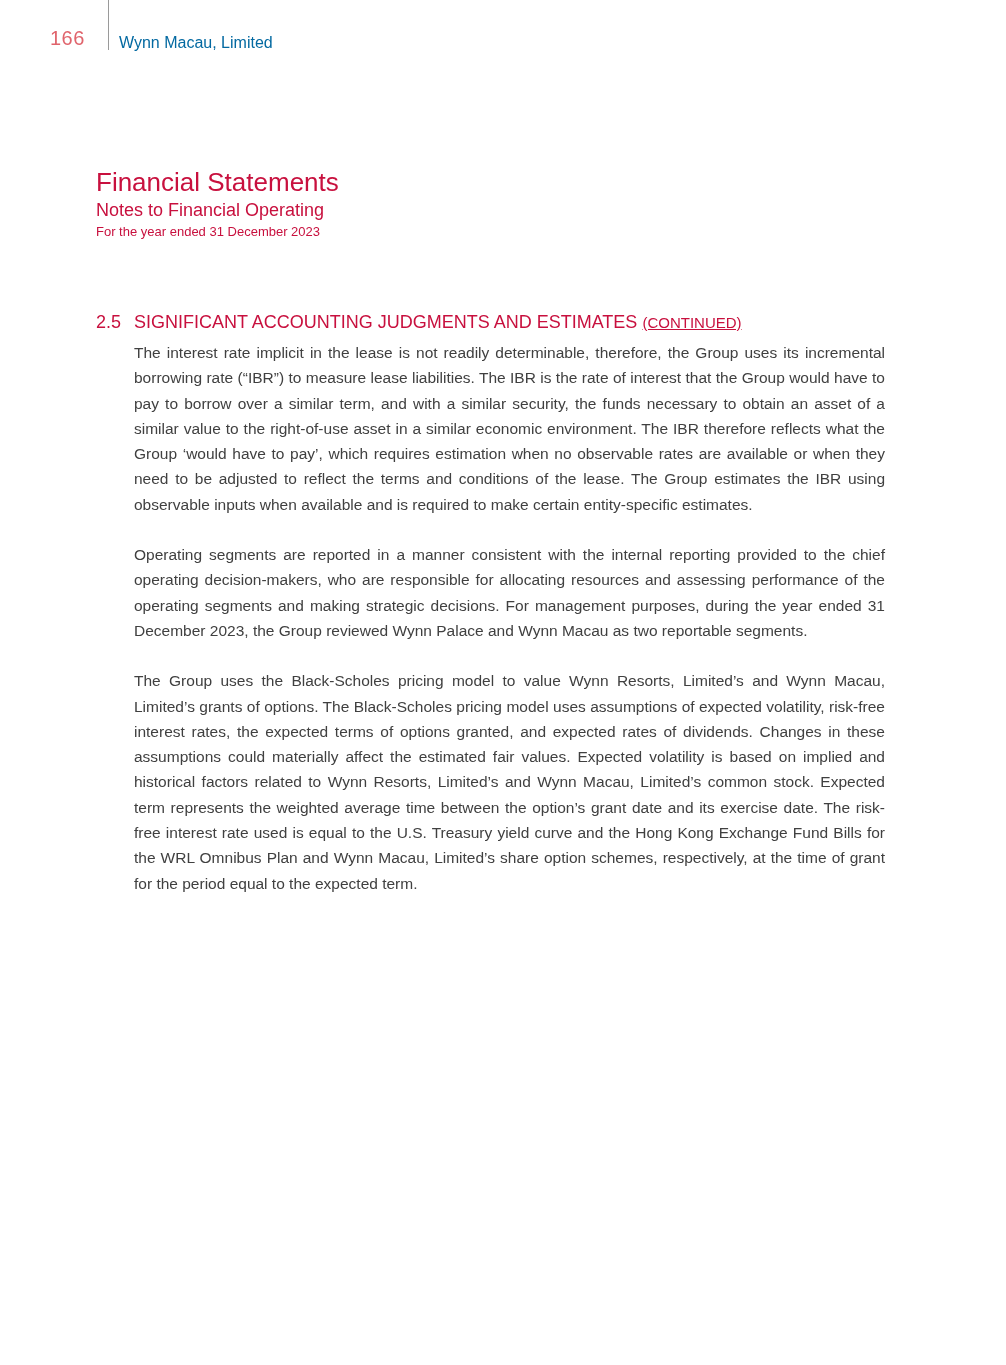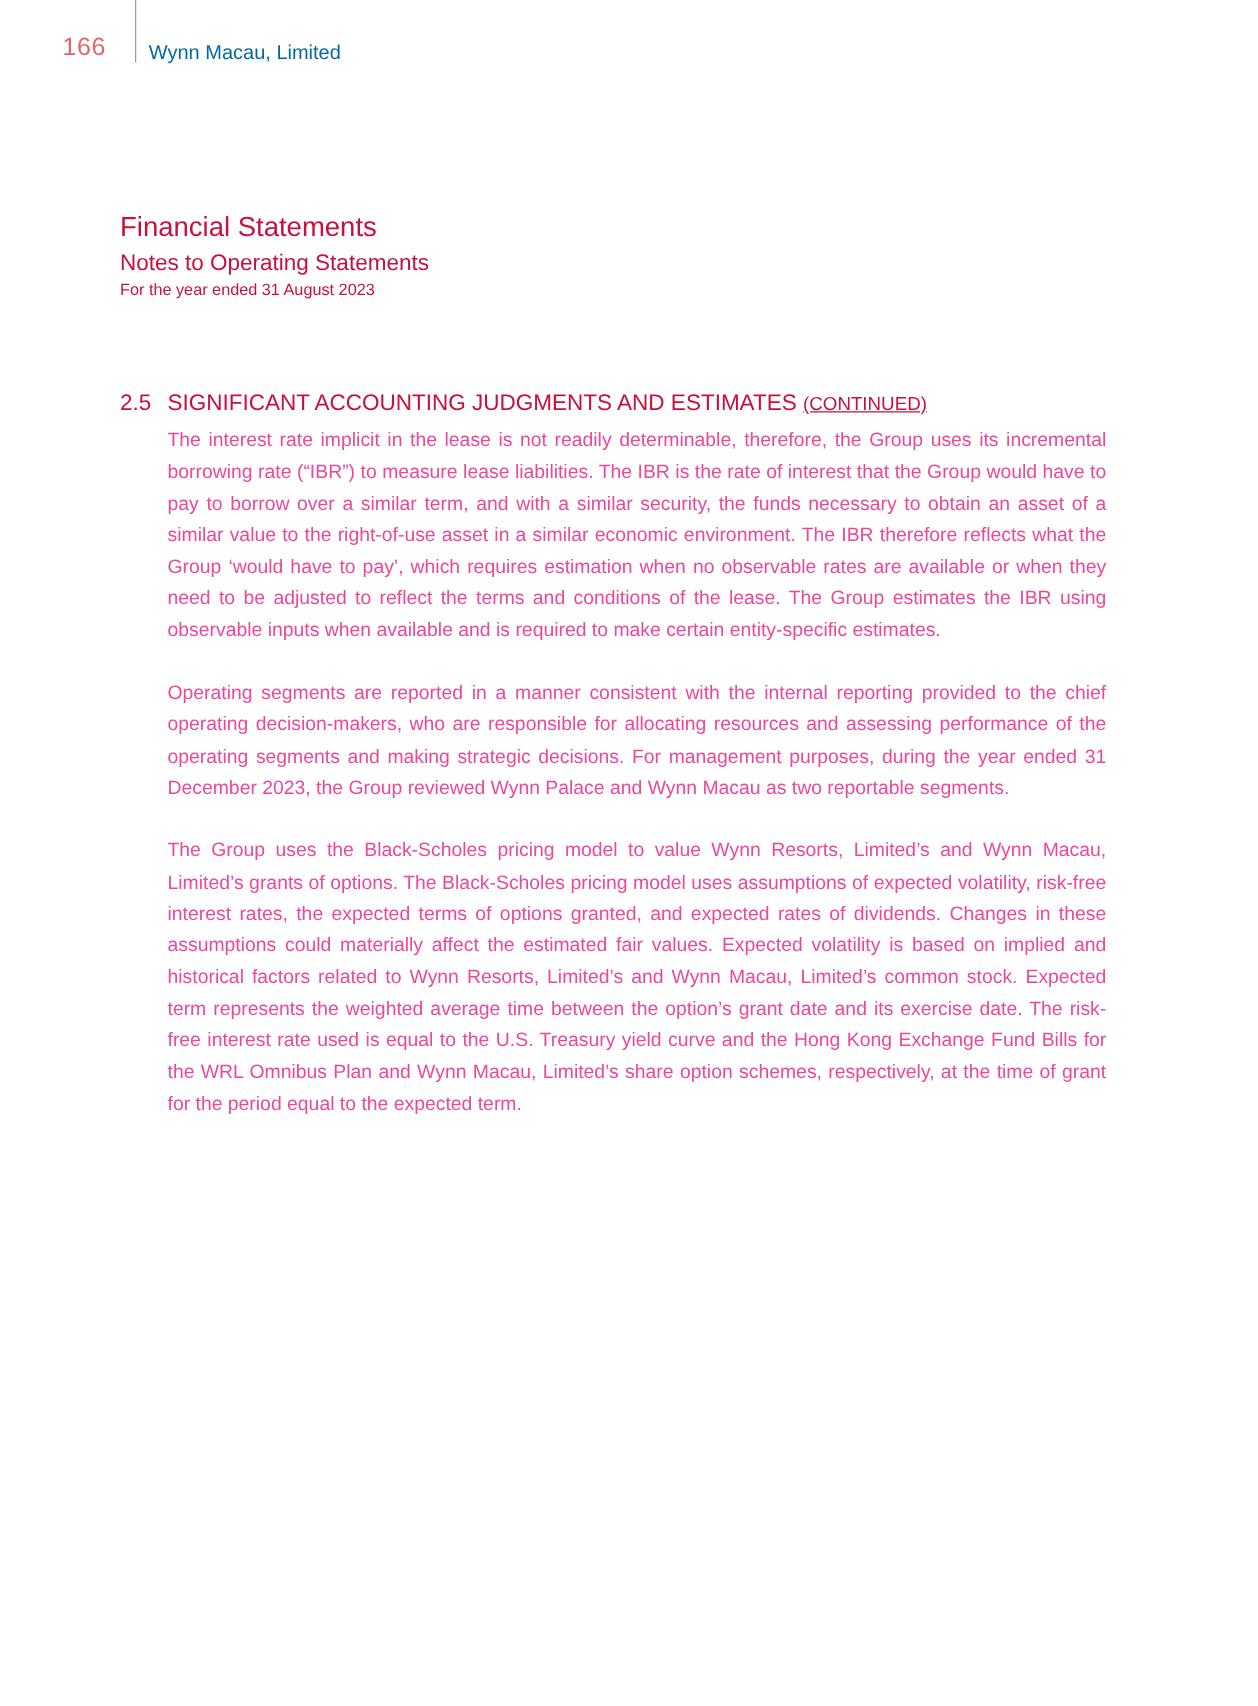--- a/index.html
+++ b/index.html
@@ -40,21 +40,21 @@
       font-size: 16px;
       line-height: 16px;
       color: #0369a1;
     }
     .title-block {
       position: absolute;
       left: 96px;
       top: 166px;
     }
     .title-main {
-      font-size: 22px;
+      font-size: 26px;
       line-height: 32px;
       color: #c8103e;
       margin: 0;
       font-weight: normal;
     }
     .title-sub {
       font-size: 18px;
       line-height: 24px;
       color: #c8103e;
       margin: 0;
@@ -95,37 +95,37 @@
       font-size: 15.5px;
       line-height: 25px;
       font-weight: bold;
       color: #2b2b2b;
       margin: 0 0 5px 0;
     }
     .para {
       font-size: 15.5px;
       line-height: 25.3px;
       text-align: justify;
-      color: #ec4899;
+      color: #404040;
       margin: 0 0 25px 0;
     }
   </style>
 </head>
 <body>
 
 <div>
   <span class="page-number">166</span>
   <div class="header-divider"></div>
   <span class="company-name">Wynn Macau, Limited</span>
 </div>
 
 <div class="title-block">
   <h1 class="title-main">Financial Statements</h1>
-  <h2 class="title-sub">Notes to Operating Statements</h2>
-  <div class="title-period">For the year ended 31 August 2023</div>
+  <h2 class="title-sub">Notes to Financial Operating</h2>
+  <div class="title-period">For the year ended 31 December 2023</div>
 </div>
 
 <h3 class="section-heading">
   <span class="num">2.5</span><span>SIGNIFICANT ACCOUNTING JUDGMENTS AND ESTIMATES</span> <span class="cont">(CONTINUED)</span>
 </h3>
 
 <div class="content">
   <div>
     <p class="para">The interest rate implicit in the lease is not readily determinable, therefore, the Group uses its incremental borrowing rate (“IBR”) to measure lease liabilities. The IBR is the rate of interest that the Group would have to pay to borrow over a similar term, and with a similar security, the funds necessary to obtain an asset of a similar value to the right-of-use asset in a similar economic environment. The IBR therefore reflects what the Group ‘would have to pay’, which requires estimation when no observable rates are available or when they need to be adjusted to reflect the terms and conditions of the lease. The Group estimates the IBR using observable inputs when available and is required to make certain entity-specific estimates.</p>
   </div>

